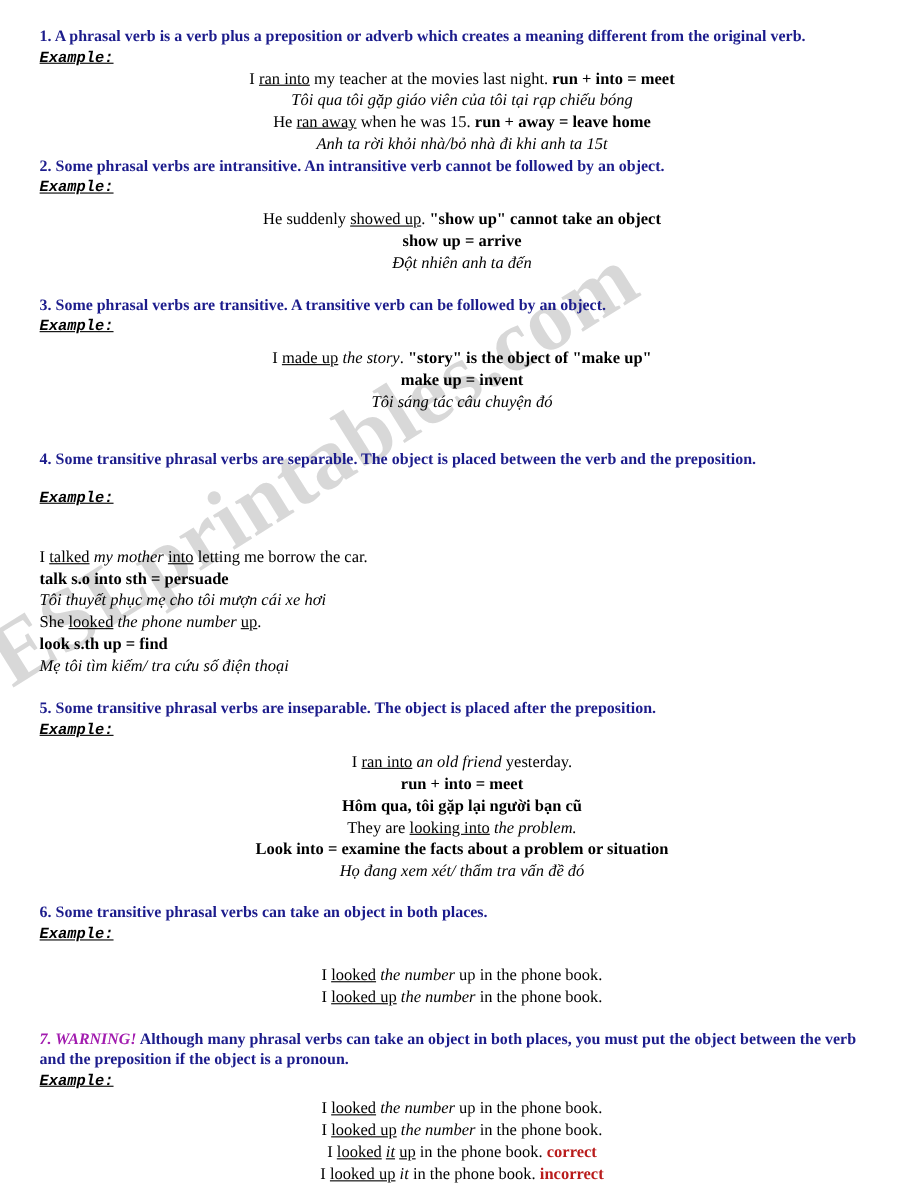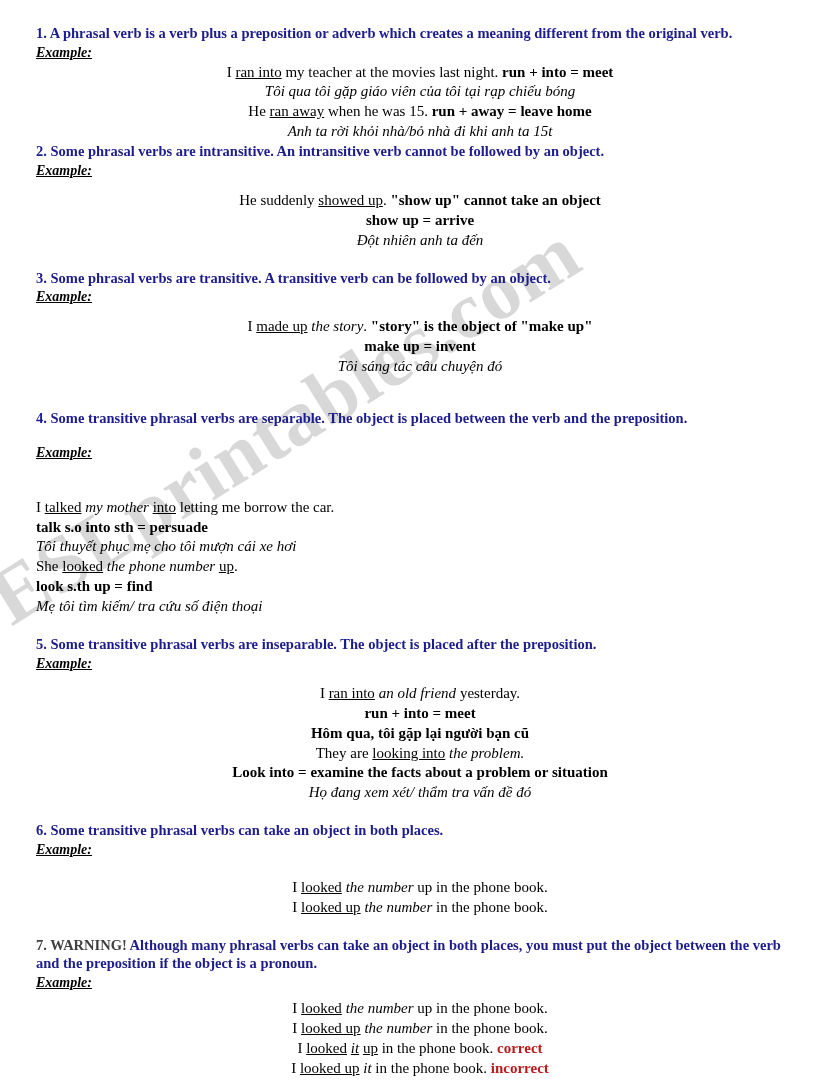--- a/index.html
+++ b/index.html
@@ -50,27 +50,28 @@
     font-family: "Liberation Serif", serif;
   }
   .rule {
     color: #1c1c8c;
     font-weight: bold;
     font-size: 14.5px;
     line-height: 1.28;
     margin: 0 0 1px 0;
   }
   .rule.warn { color: #1c1c8c; }
-  .rule .warnword { color: #404040; }
+  .rule .warnword { color: #a21caf; font-style: italic; }
   .example {
     font-style: italic;
     font-weight: bold;
     font-size: 14px;
     text-decoration: underline;
     margin: 2px 0 2px 0;
+    font-family: Liberation Mono, monospace;
   }
   .centerblock {
     text-align: center;
     font-size: 15px;
     line-height: 1.33;
   }
   .leftblock {
     text-align: left;
     font-size: 15px;
     line-height: 1.33;

